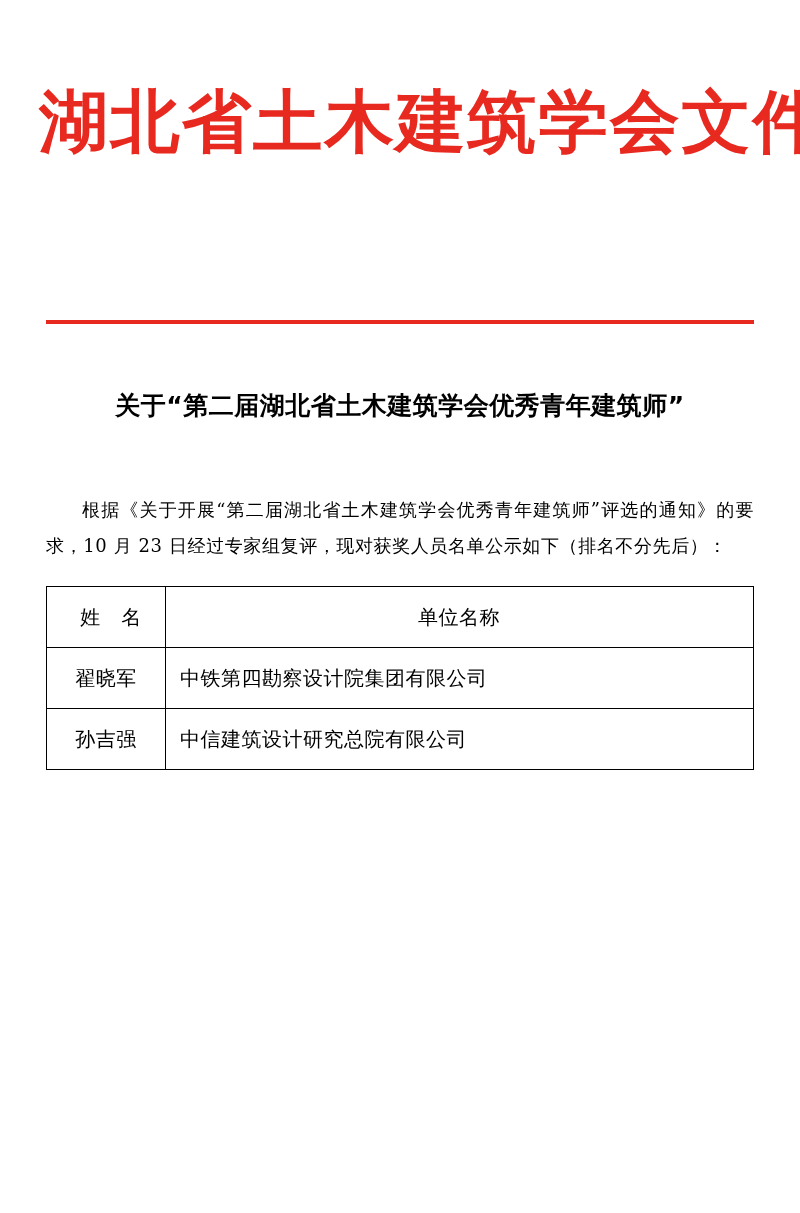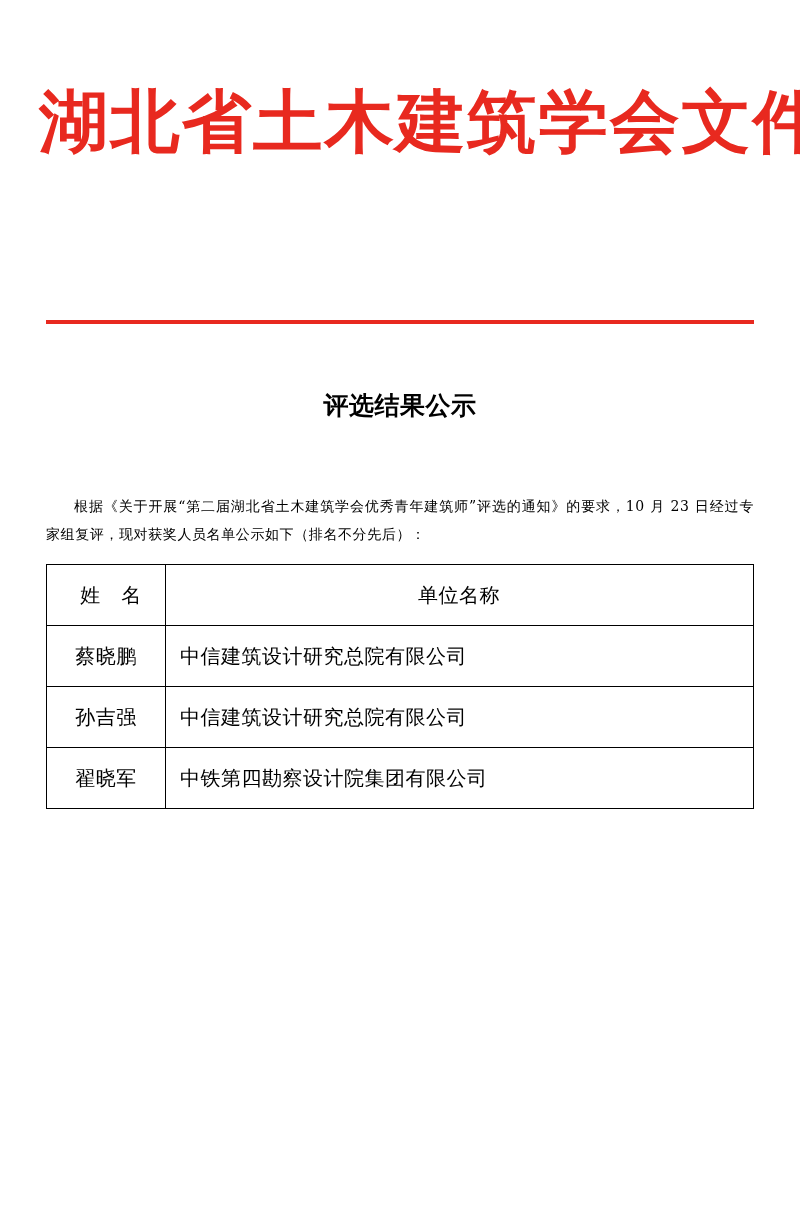--- a/index.html
+++ b/index.html
@@ -44,31 +44,31 @@
     margin-top: 60px;
     text-align: center;
     font-family: "DejaVu Sans", "Liberation Sans", sans-serif;
     font-weight: bold;
     font-size: 25px;
     line-height: 1.75;
     letter-spacing: 0.5px;
   }
   .body-text {
     margin-top: 64px;
-    font-size: 14px;
+    font-size: 18px;
     line-height: 2.0;
     text-align: justify;
     letter-spacing: 0.6px;
   }
   .body-text p {
     margin: 0;
     text-indent: 2em;
   }
   table.award-table {
-    margin-top: 16px;
+    margin-top: 22px;
     width: 100%;
     border-collapse: collapse;
     table-layout: fixed;
   }
   table.award-table td, table.award-table th {
     border: 1px solid #000000;
     font-size: 20px;
     font-weight: normal;
     height: 58px;
     vertical-align: middle;
@@ -100,43 +100,39 @@
 </head>
 <body>
 
 <div class="page">
 
   <div class="masthead">湖北省土木建筑学会文件</div>
 
   <div class="masthead-rule"></div>
 
   <div class="doc-title">
-    <div>评选结果公示</div>
+    <div>关于“第二届湖北省土木建筑学会优秀青年建筑师”</div>
   </div>
 
   <div class="body-text">
     <p>根据《关于开展“第二届湖北省土木建筑学会优秀青年建筑师”评选的通知》的要求，10 月 23 日经过专家组复评，现对获奖人员名单公示如下（排名不分先后）：</p>
   </div>
 
   <table class="award-table">
     <thead>
       <tr>
         <th class="col-name hdr-name">姓　名</th>
         <th class="col-org hdr-org">单位名称</th>
       </tr>
     </thead>
     <tbody>
       <tr>
-        <td class="col-name">蔡晓鹏</td>
-        <td class="col-org">中信建筑设计研究总院有限公司</td>
+        <td class="col-name">翟晓军</td>
+        <td class="col-org">中铁第四勘察设计院集团有限公司</td>
       </tr>
       <tr>
         <td class="col-name">孙吉强</td>
         <td class="col-org">中信建筑设计研究总院有限公司</td>
-      </tr>
-      <tr>
-        <td class="col-name">翟晓军</td>
-        <td class="col-org">中铁第四勘察设计院集团有限公司</td>
       </tr>
     </tbody>
   </table>
 
 </div>
 
 </body></html>

